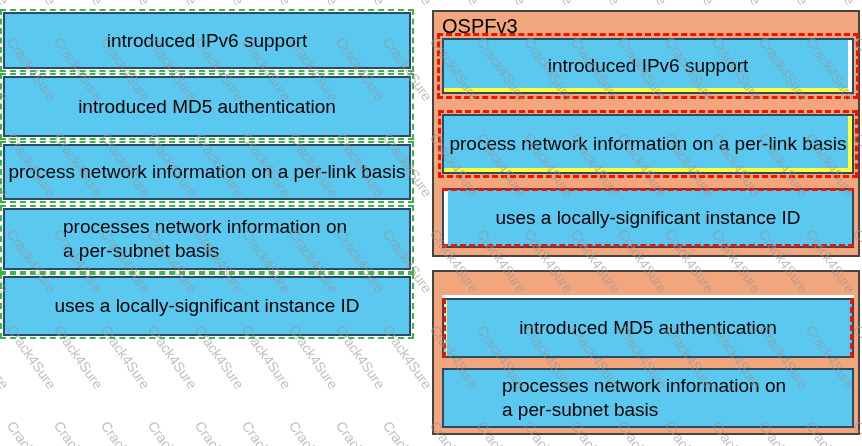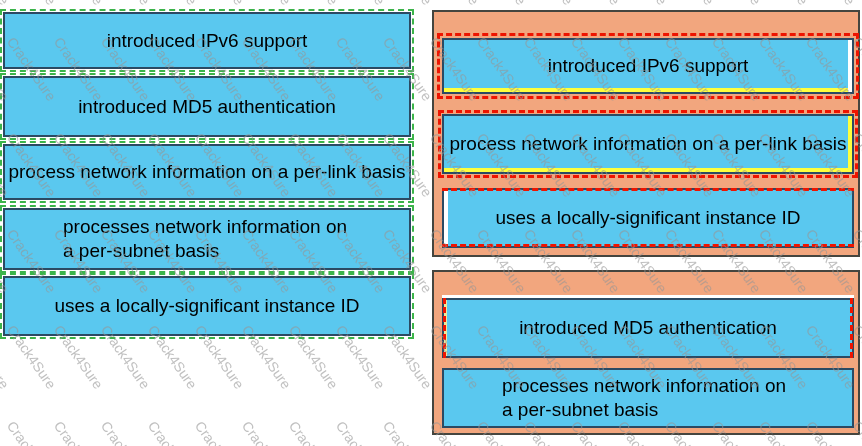--- a/index.html
+++ b/index.html
@@ -80,20 +80,21 @@
   </div>
   <div class="src-item" id="src4">
     <span class="multiline">processes network information on
 a per-subnet basis</span>
   </div>
   <div class="src-item" id="src5">
     <span>uses a locally-significant instance ID</span>
   </div>
 
   <div class="group" id="group-v3">
+    <div class="group-label">OSPFv3</div>
     <div class="tgt" id="v3-1">
       <span>introduced IPv6 support</span>
     </div>
     <div class="tgt" id="v3-2">
       <span>process network information on a per-link basis</span>
     </div>
     <div class="tgt" id="v3-3">
       <div class="redash-h rt"></div>
       <div class="redash-h rb"></div>
       <span>uses a locally-significant instance ID</span>

